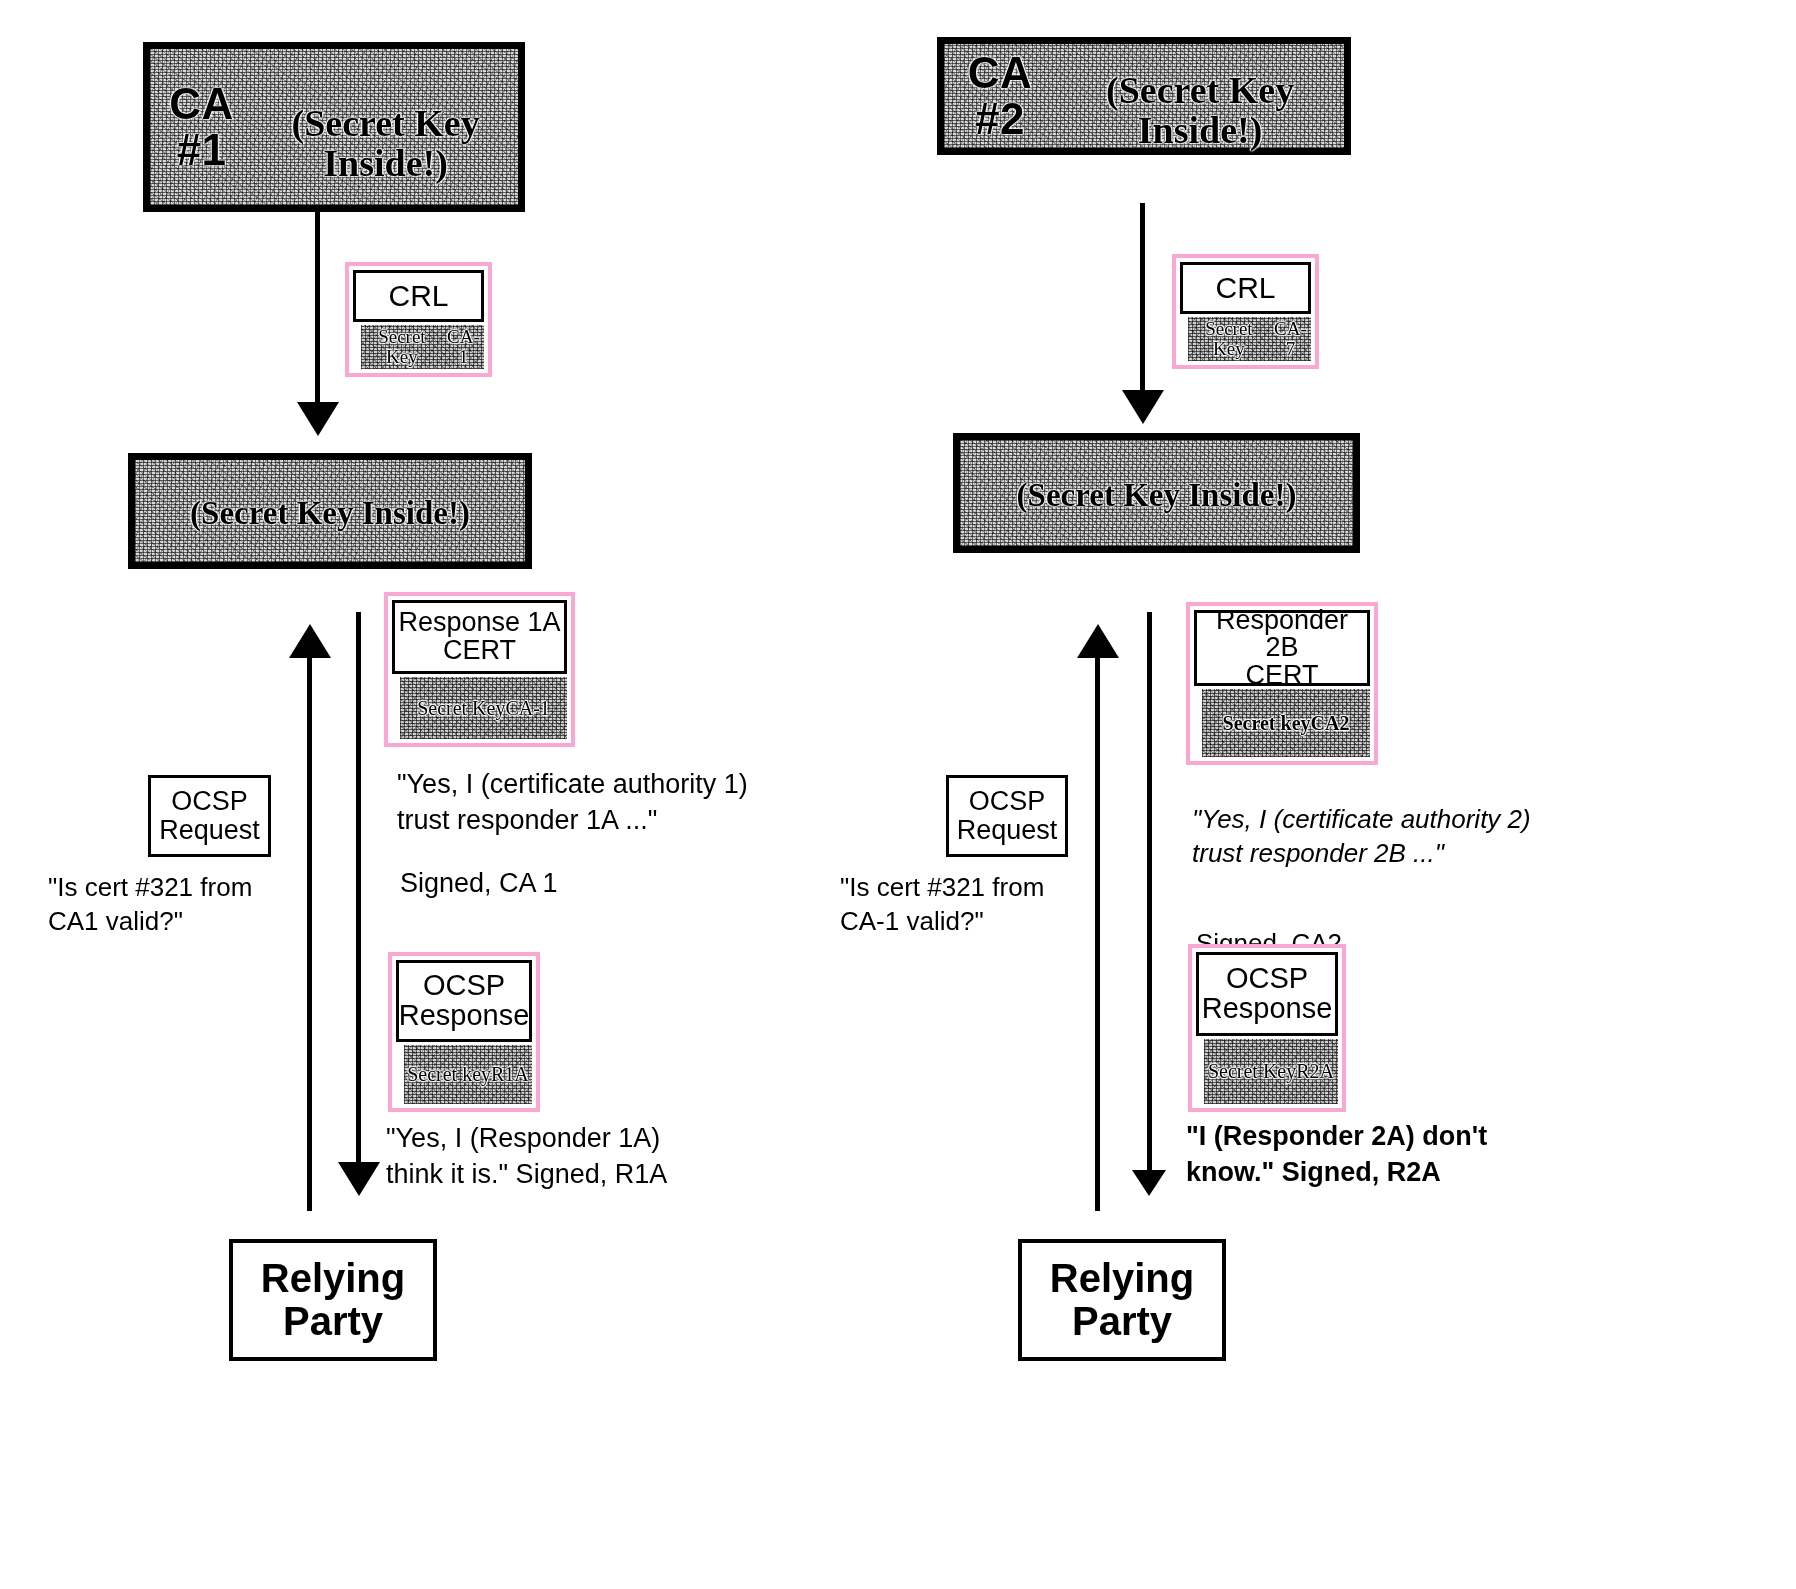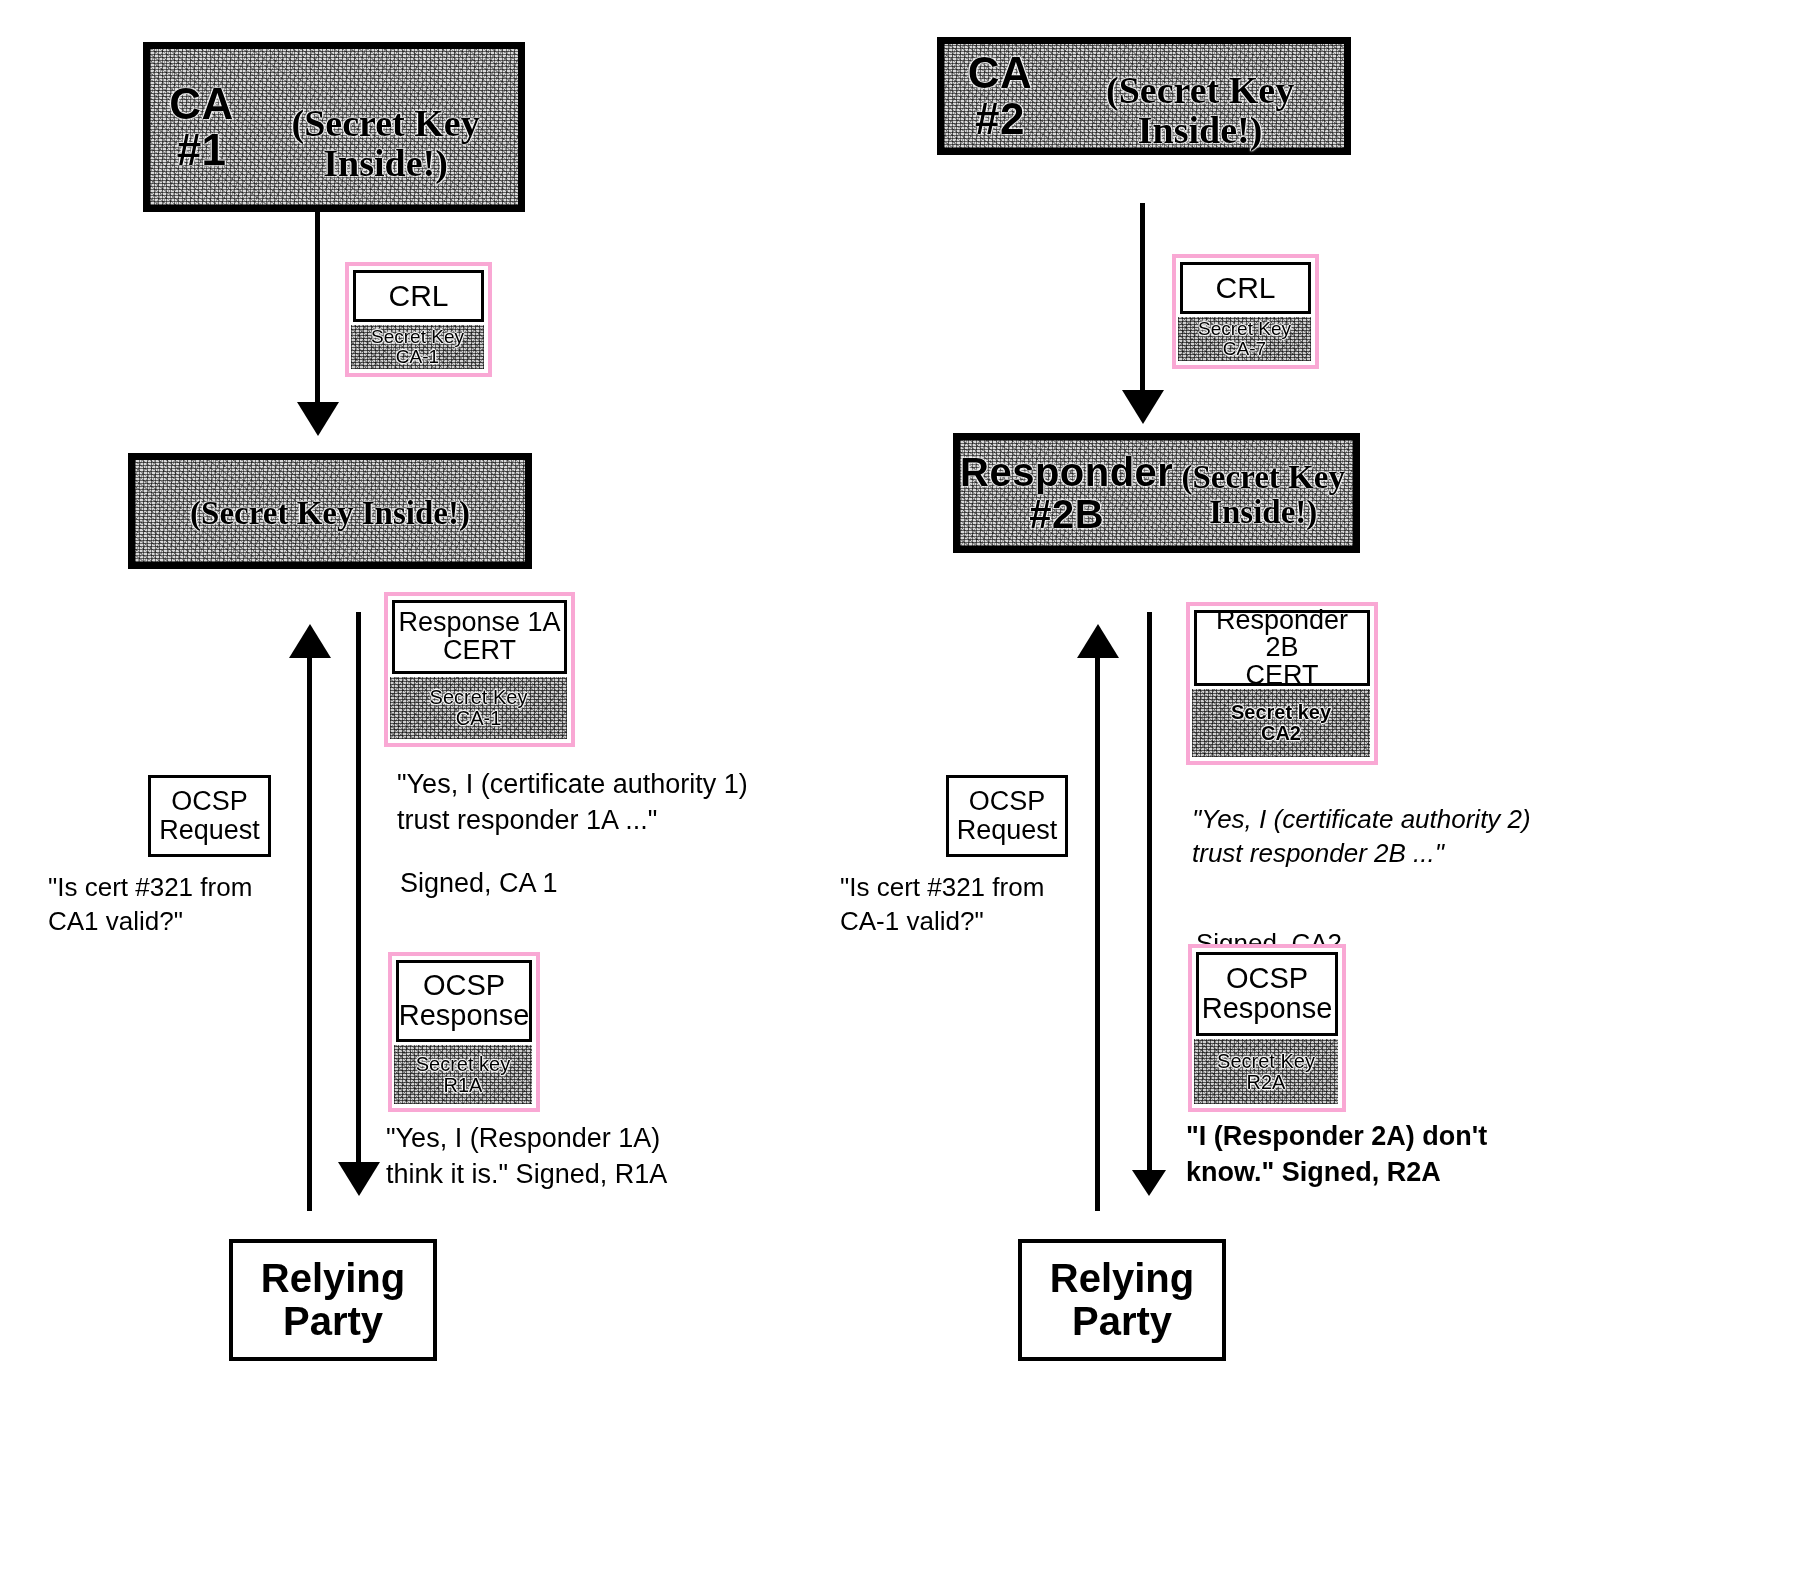--- a/index.html
+++ b/index.html
@@ -39,29 +39,29 @@
     position:absolute;box-sizing:border-box;
     border:4px solid #f9a8d4;background:#fff;
     display:flex;flex-direction:column;
   }
   .tok-head{
     background:#fff;border:3px solid #000;margin:4px 4px 0 4px;
     display:flex;flex-direction:column;align-items:center;justify-content:center;
     text-align:center;line-height:1.02;flex:0 0 auto;
   }
   .tok-key{
-    flex:1 1 auto;margin:3px 4px 4px 2px;
+    flex:1 1 auto;margin:3px 4px 4px 12px;
     background-color:#cfcfcf;
     background-image:
       repeating-linear-gradient(0deg,   rgba(0,0,0,.60) 0 1px, rgba(0,0,0,0) 1px 3px),
       repeating-linear-gradient(90deg,  rgba(0,0,0,.55) 0 1px, rgba(0,0,0,0) 1px 4px),
       repeating-linear-gradient(41deg,  rgba(0,0,0,.35) 0 1px, rgba(0,0,0,0) 1px 5px),
       repeating-linear-gradient(126deg, rgba(0,0,0,.32) 0 1px, rgba(0,0,0,0) 1px 6px);
-    display:flex;flex-direction:column;align-items:center;justify-content:center;
-    text-align:center;line-height:1.05;
+    display:flex;align-items:center;justify-content:center;
+    text-align:center;line-height:1.05;font-family:Liberation Serif, serif;
   }
   .tok-key span{
     text-shadow:0 0 2px #fff,0 0 3px #fff,1px 0 1px #fff,-1px 0 1px #fff,0 1px 1px #fff,0 -1px 1px #fff;
   }
 
   
   .plainbox{
     position:absolute;box-sizing:border-box;border:3px solid #000;background:#fff;
     display:flex;flex-direction:column;align-items:center;justify-content:center;
     text-align:center;line-height:1.08;
@@ -170,21 +170,20 @@
   <div class="tok-head" style="height:46px;">
     <span style="font-size:30px;">CRL</span>
   </div>
   <div class="tok-key">
     <span style="font-size:19px;">Secret Key</span>
     <span style="font-size:19px;">CA-7</span>
   </div>
 </div>
 
 <div class="bigbox" style="left:953px;top:433px;width:407px;height:120px;">
-  <div class="ln1" style="font-size:40px;">Responder #2B</div>
   <div class="ln2" style="font-size:33px;margin-top:4px;">(Secret Key Inside!)</div>
 </div>
 
 <div class="tokbox" style="left:1186px;top:602px;width:192px;height:163px;">
   <div class="tok-head" style="height:70px;">
     <span style="font-size:27px;">Responder 2B</span>
     <span style="font-size:27px;">CERT</span>
   </div>
   <div class="tok-key">
     <span style="font-size:20px;font-weight:bold;">Secret key</span>

